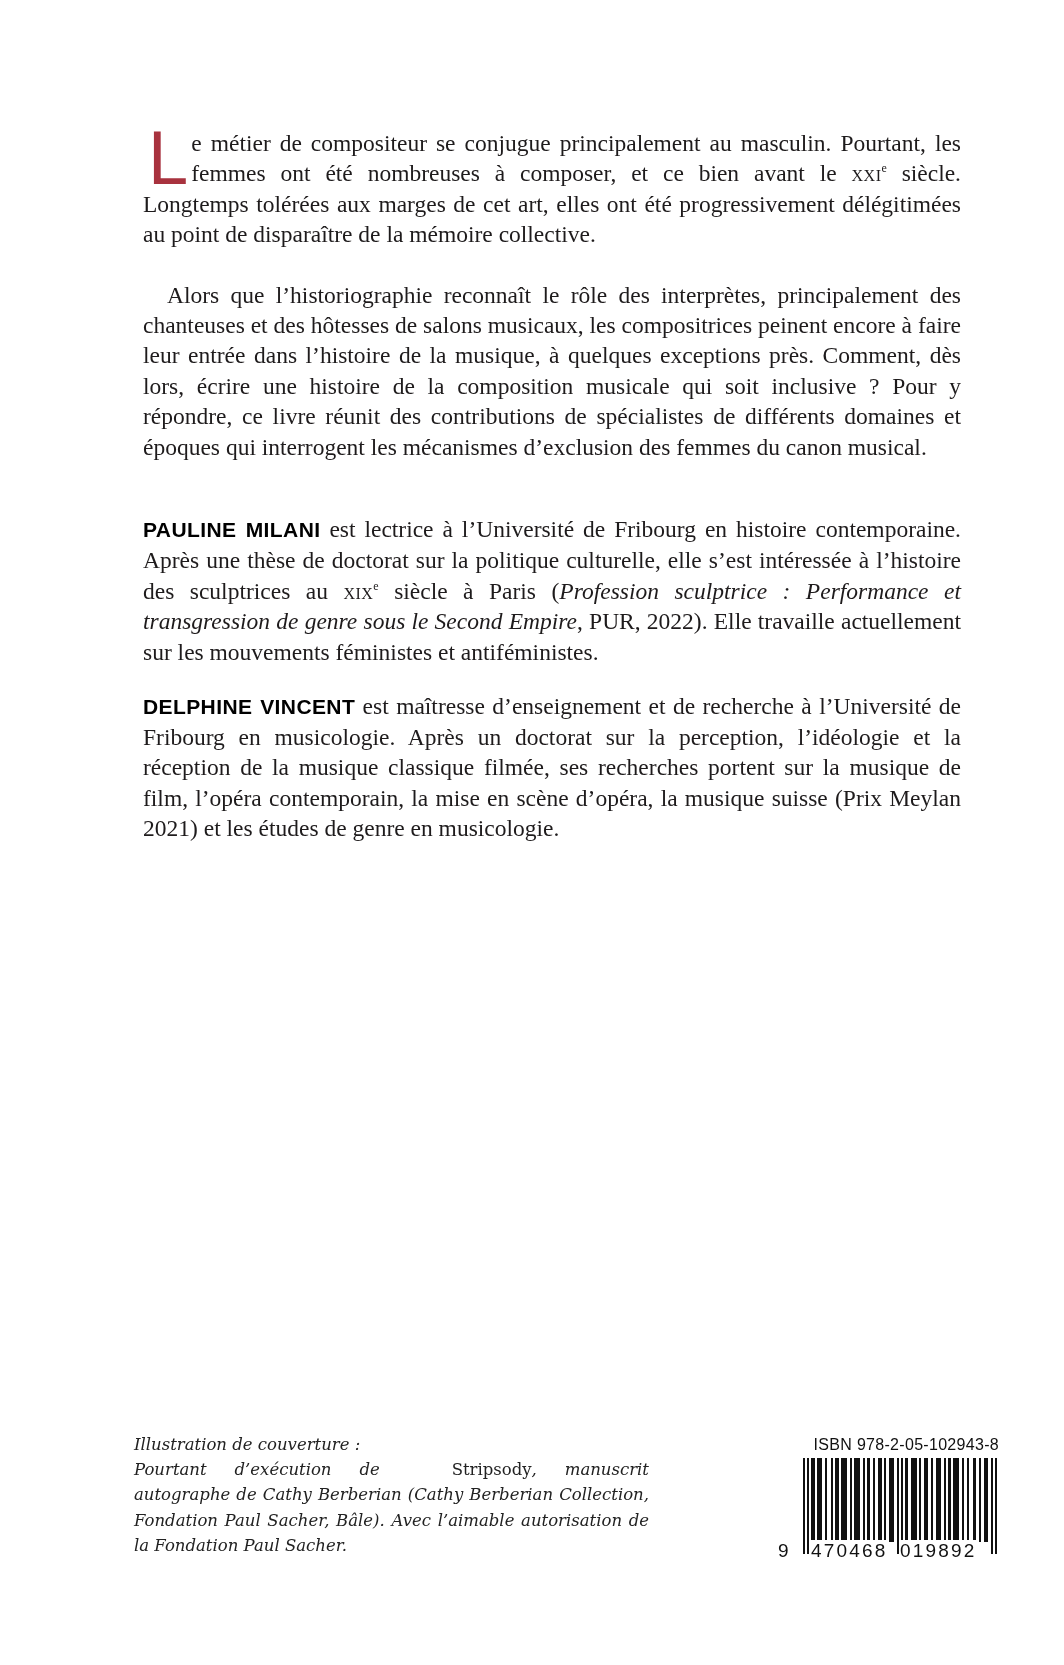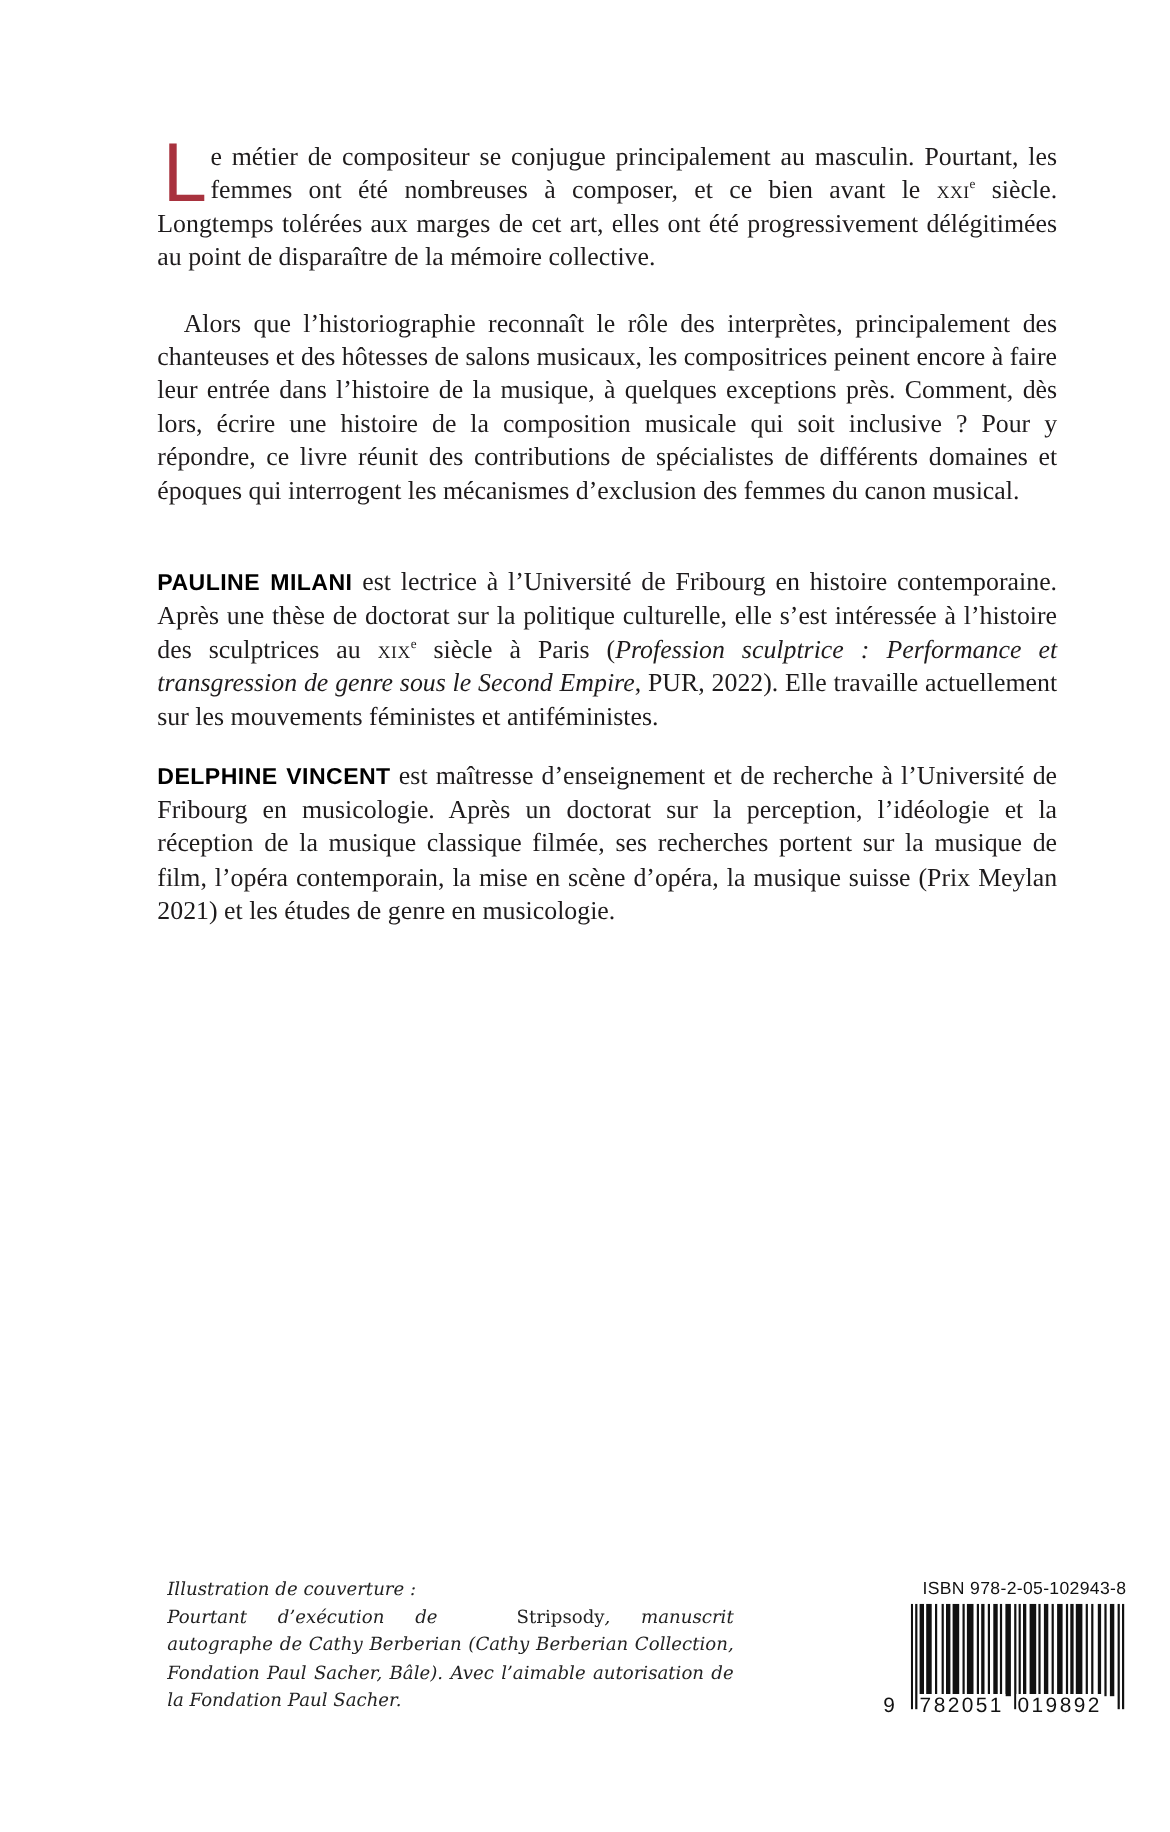--- a/index.html
+++ b/index.html
@@ -52,34 +52,34 @@
     .bio-2 { }
     .author {
       font-family: "Liberation Sans", "DejaVu Sans", sans-serif;
       color: #000000;
       font-weight: bold;
       font-size: 21px;
       letter-spacing: 0.4px;
     }
     .credits {
       position: absolute;
-      left: 152px;
+      left: 134px;
       top: 1432px;
       width: 515px;
       font-family: "DejaVu Serif", "Liberation Serif", serif;
       font-style: italic;
       font-size: 16.5px;
       line-height: 25.2px;
       text-align: justify;
       color: #222;
     }
     .credits .upright { font-style: normal; margin-left: 44px; }
     .isbn-block {
       position: absolute;
-      left: 808px;
+      left: 783px;
       top: 1436px;
       width: 196px;
       padding-left: 20px;
     }
     .isbn-label {
       font-family: "Liberation Sans", "DejaVu Sans", sans-serif;
       font-size: 16px;
       letter-spacing: 0.3px;
       color: #111;
       text-align: right;
@@ -160,17 +160,17 @@
         <rect x="164" y="0" width="2" height="84"></rect>
         <rect x="170" y="0" width="3" height="84"></rect>
         <rect x="176" y="0" width="2" height="84"></rect>
         <rect x="181" y="0" width="4" height="84"></rect>
         <rect x="188" y="0" width="2" height="96"></rect>
         <rect x="192" y="0" width="2" height="96"></rect>
       </g>
     </svg>
     <div class="barcode-digits">
       <span class="bd-lead">9</span>
-      <span class="bd-left">782051</span>
+      <span class="bd-left">470468</span>
       <span class="bd-right">019892</span>
     </div>
   </div>
 </div>
 
 </body></html>

